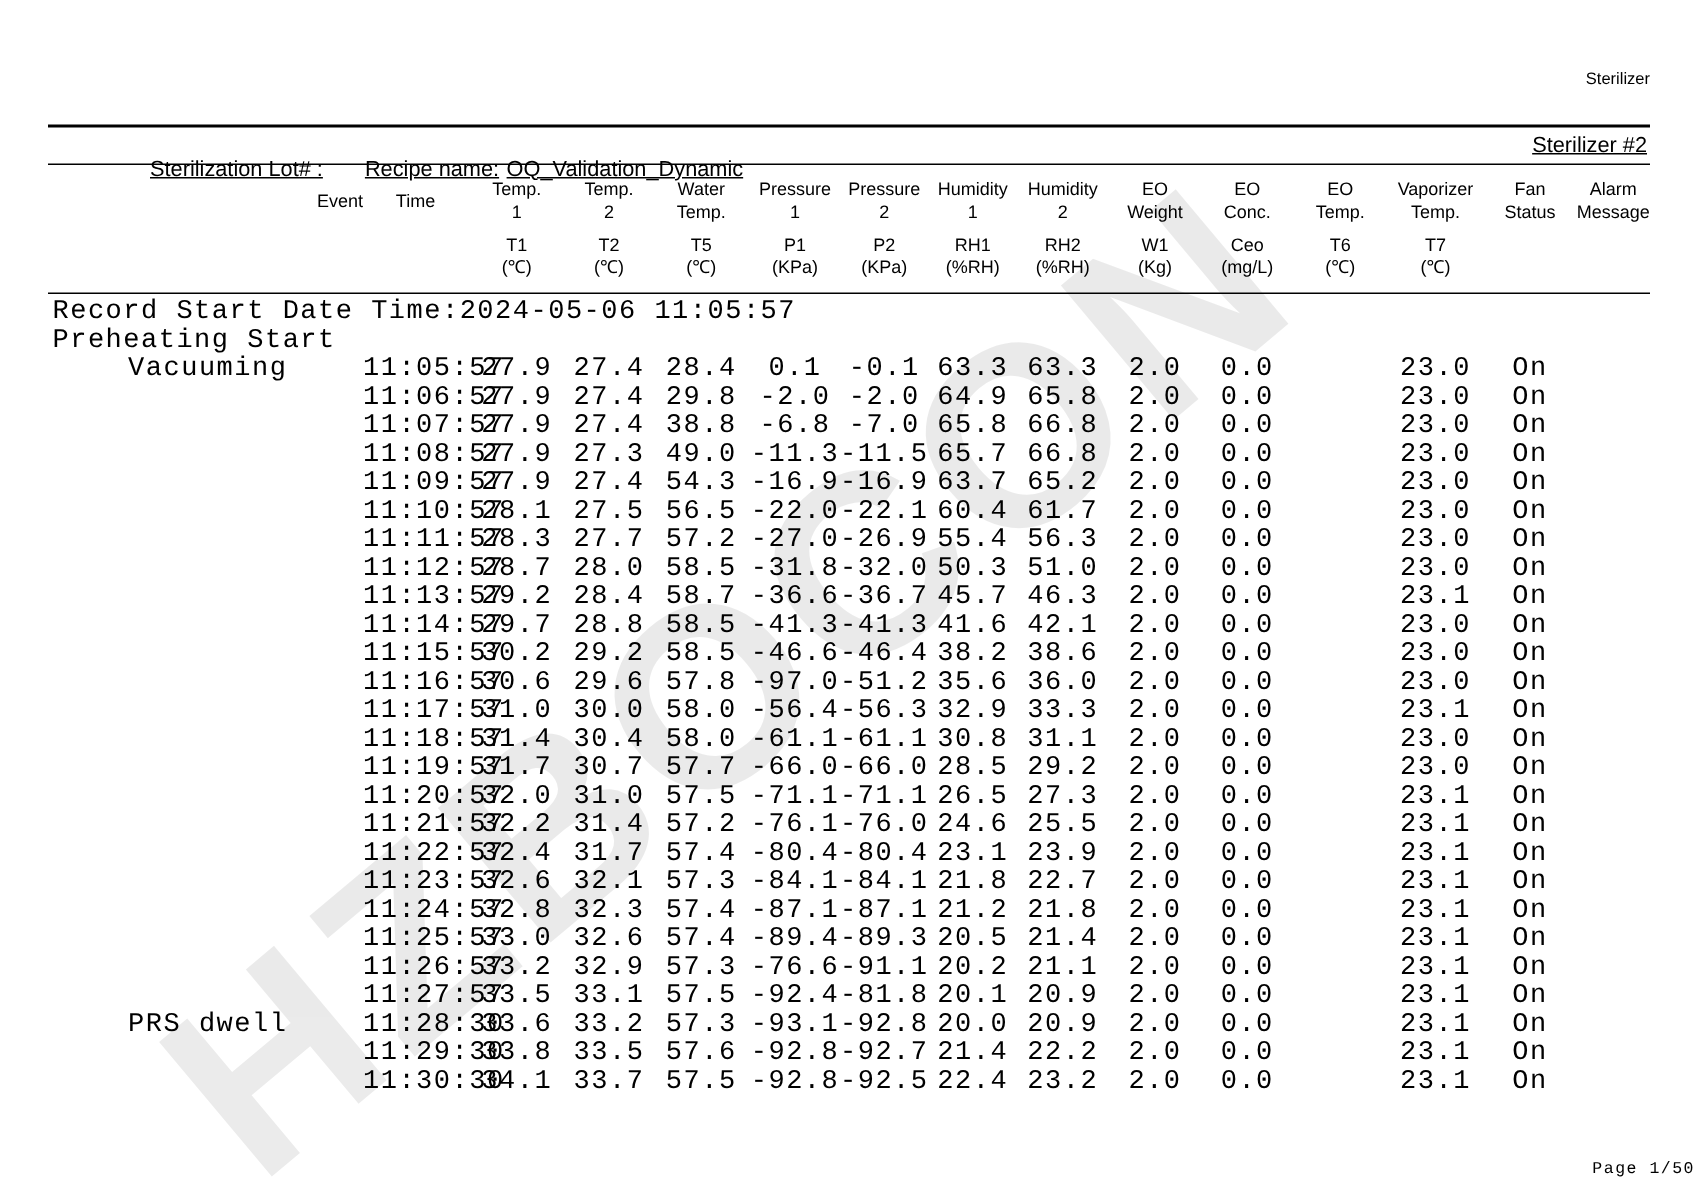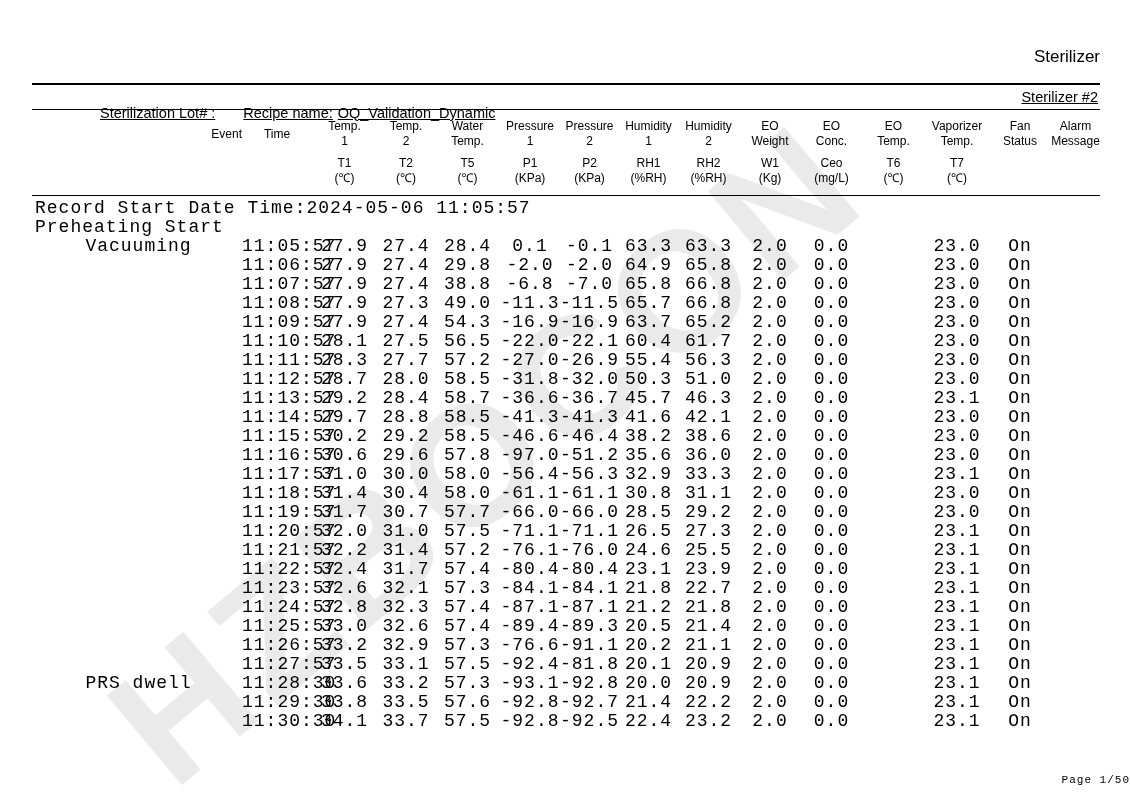--- a/index.html
+++ b/index.html
@@ -13,21 +13,21 @@
   .watermark{
     position:absolute;left:30px;top:360px;width:900px;
     transform:rotate(-40deg);
     font-size:170px;font-weight:bold;letter-spacing:8px;
     color:#000;opacity:0.08;text-align:center;white-space:nowrap;
     z-index:0;pointer-events:none;
     font-family:"Liberation Sans",sans-serif;
   }
 
   .top-label{
-    position:absolute;top:47px;right:30px;font-size:17px;z-index:1;
+    position:absolute;top:47px;right:30px;font-size:11px;z-index:1;
   }
 
   .table-wrap{position:absolute;left:32px;top:83px;width:1068px;z-index:1;}
 
   .lot-header{
     border-top:2.5px solid #000;border-bottom:1.5px solid #000;
     height:24px;display:flex;align-items:center;font-size:14.5px;text-decoration:underline;
   }
   .lot-left{padding-left:68px;display:flex;align-items:baseline;}
   .lot-left span{white-space:pre;}

